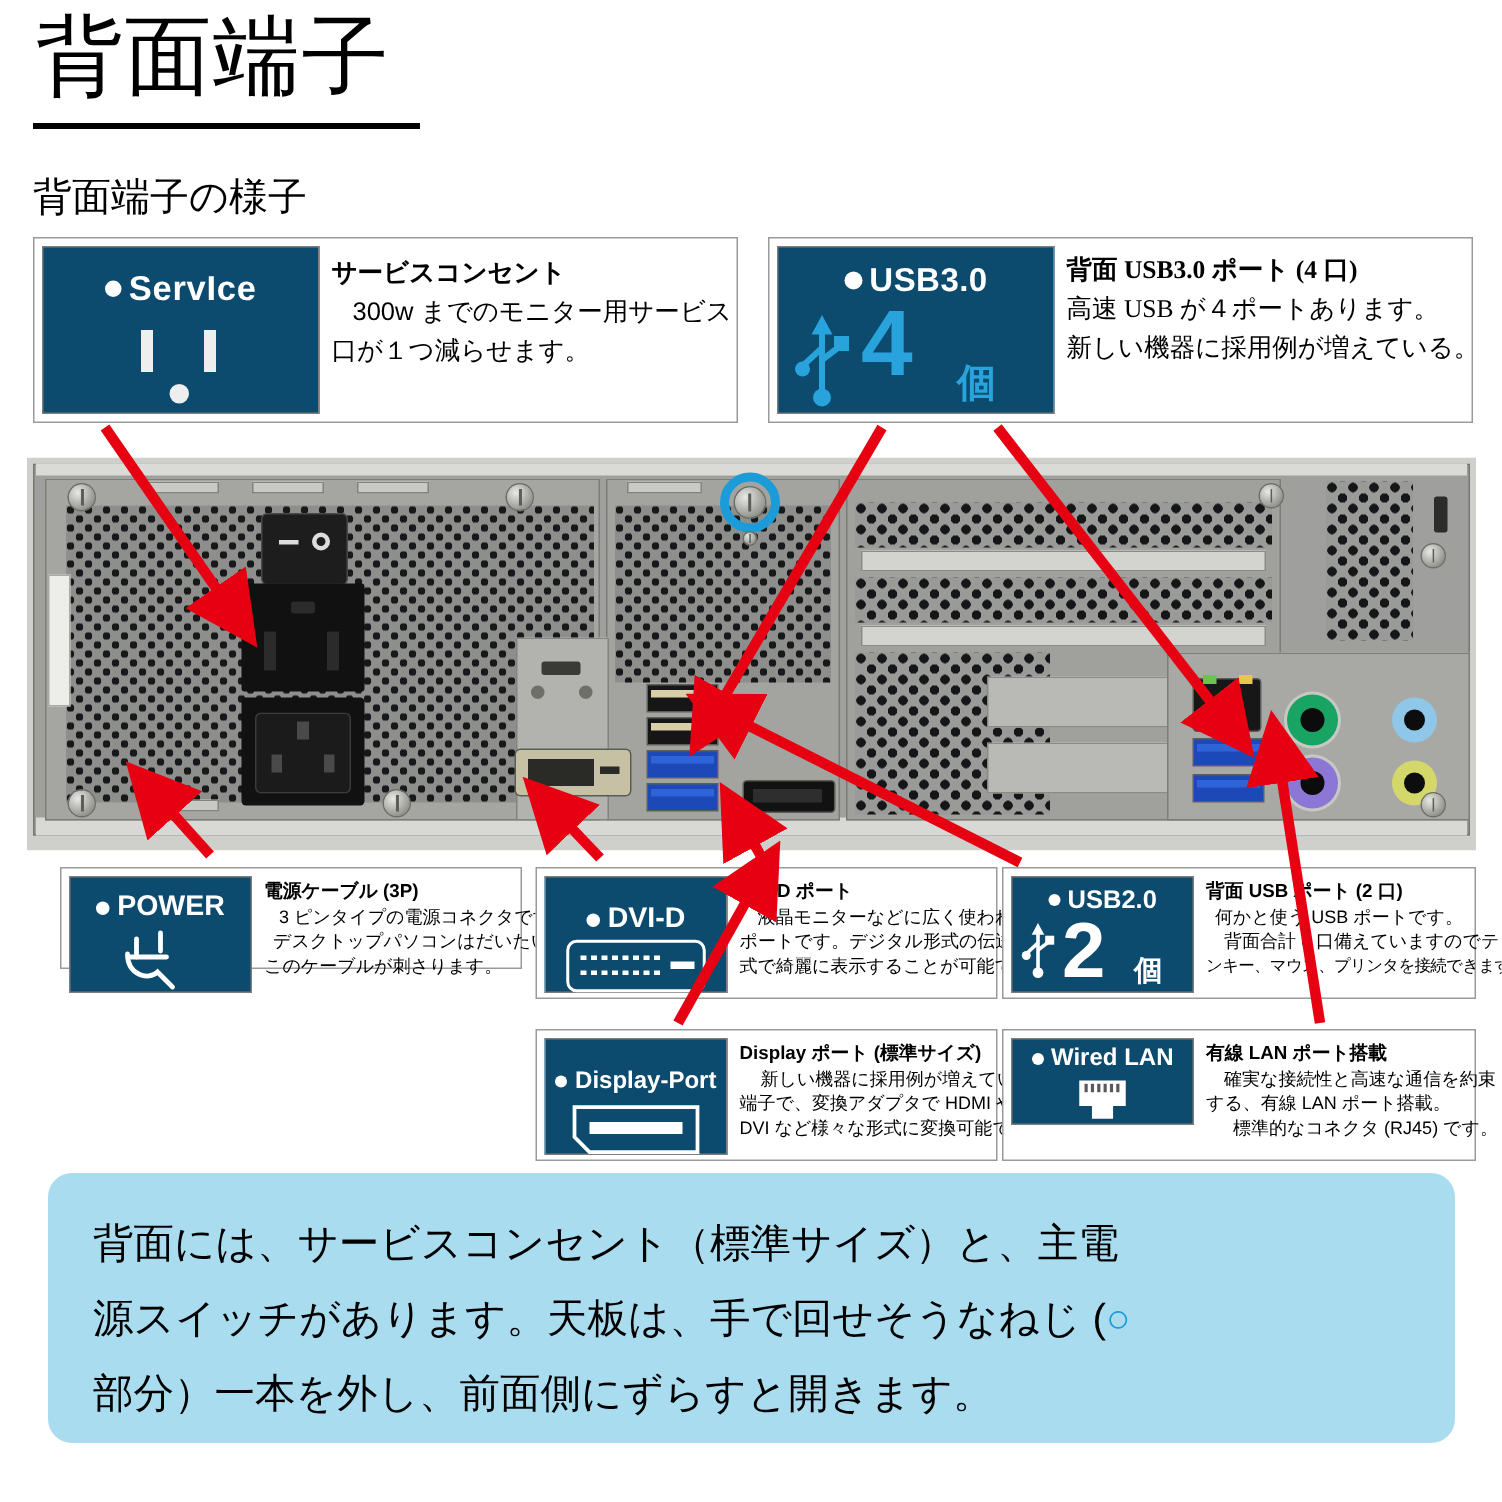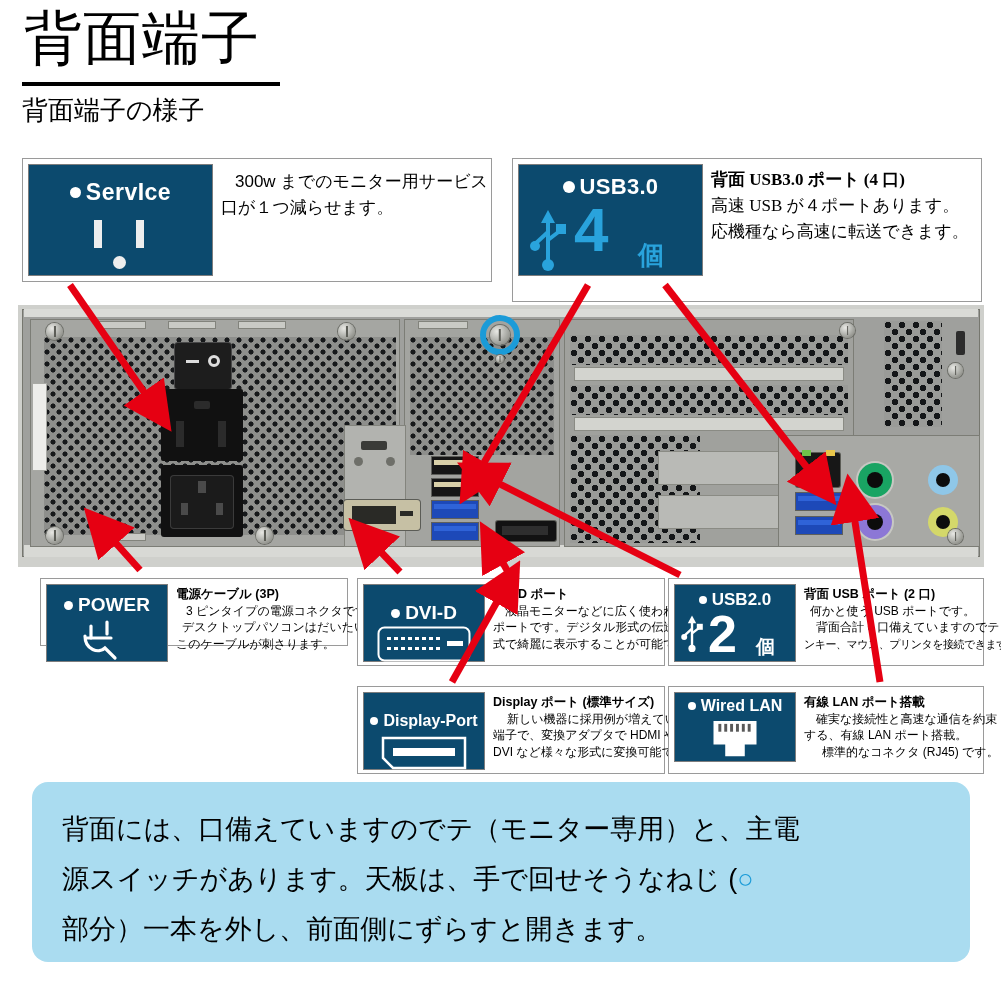--- a/index.html
+++ b/index.html
@@ -9,21 +9,21 @@
     color:#000;
   }
   .abs{position:absolute;}
 
   
   #page-title{
     left:24px;top:6px;font-size:58px;line-height:64px;font-weight:400;
     letter-spacing:1px;
   }
   #title-rule{left:22px;top:82px;width:258px;height:4px;background:#000;}
-  #page-subtitle{left:22px;top:94px;font-size:26px;line-height:32px;}
+  #page-subtitle{left:22px;top:115px;font-size:26px;line-height:32px;}
 
   
   .callout{
     box-sizing:border-box;border:1px solid #9a9a9a;background:#fff;
     display:flex;align-items:stretch;padding:5px;
   }
   .callout .badge{
     background:#0c4a6e;position:relative;flex:0 0 auto;
     display:flex;flex-direction:column;align-items:center;justify-content:flex-end;
     box-shadow:inset 0 0 0 1px #7d7d7d;
@@ -42,21 +42,21 @@
   #callout-service{left:22px;top:158px;width:470px;height:124px;}
   #callout-service .badge{width:185px;height:112px;}
   #callout-service .badge-title{font-size:23px;margin-top:8px;letter-spacing:.5px;}
   #callout-service .badge-title .dot{width:11px;height:11px;}
   #callout-service .body{font-size:17px;line-height:26px;padding-top:5px;}
   #callout-service .c-head{font-size:17px;}
   .outlet-slot{position:absolute;background:#eee;width:8px;height:28px;}
   .outlet-gnd{position:absolute;background:#eee;width:13px;height:13px;border-radius:50%;}
 
   
-  #callout-usb3{left:512px;top:158px;width:470px;height:144px;}
+  #callout-usb3{left:512px;top:158px;width:470px;height:124px;}
   #callout-usb3 .badge{width:185px;height:112px;}
   #callout-usb3 .badge-title{font-size:22px;margin-top:6px;letter-spacing:.3px;}
   #callout-usb3 .badge-title .dot{width:12px;height:12px;}
   #callout-usb3 .body{font-size:17px;line-height:26px;padding-top:3px;font-family:Liberation Serif, serif;}
   #callout-usb3 .c-head{font-size:17px;}
   .big-num{position:absolute;font-size:62px;font-weight:bold;line-height:56px;}
   .unit-ko{position:absolute;font-size:26px;font-weight:bold;}
 
   
   #callout-power{left:40px;top:578px;width:308px;height:68px;}
@@ -86,21 +86,21 @@
   
   #callout-dp{left:357px;top:686px;width:308px;height:88px;}
   #callout-dp .badge{width:122px;height:78px;}
   #callout-dp .badge-title{font-size:16px;margin-top:20px;}
   #callout-dp .badge-title .dot{width:8px;height:8px;}
   #callout-dp .body{font-size:12px;line-height:16.5px;padding-top:2px;}
   #callout-dp .c-head{font-size:12.5px;}
 
   
   #callout-lan{left:668px;top:686px;width:316px;height:88px;}
-  #callout-lan .badge{width:122px;height:70px;}
+  #callout-lan .badge{width:122px;height:58px;}
   #callout-lan .badge-title{font-size:16px;margin-top:5px;}
   #callout-lan .badge-title .dot{width:8px;height:8px;}
   #callout-lan .body{font-size:12px;line-height:16.5px;padding-top:2px;}
   #callout-lan .c-head{font-size:12.5px;}
 
   
   #summary-box{
     left:32px;top:782px;width:938px;height:180px;background:#aadcf0;
     border-radius:16px;box-sizing:border-box;padding:22px 30px;
     font-size:27px;line-height:50px;
@@ -265,20 +265,21 @@
       <span class="dot"></span>
       <span>ServIce</span>
     </div>
     <div style="position:relative;width:100%;height:70px;">
       <div class="outlet-slot" style="left:66px;top:14px;"></div>
       <div class="outlet-slot" style="left:108px;top:14px;"></div>
       <div class="outlet-gnd" style="left:85px;top:50px;"></div>
     </div>
   </div>
   <div class="body">
+    <div class="c-head">サービスコンセント</div>
     <div class="c-line" style="padding-left:14px;">300w までのモニター用サービス</div>
     <div class="c-line">口が１つ減らせます。</div>
   </div>
 </div>
 
 <div class="abs callout" id="callout-usb3">
   <div class="badge">
     <div class="badge-title" style="color:#fff;">
       <span class="dot"></span>
       <span>USB3.0</span>
@@ -296,21 +297,21 @@
         <rect x="28" y="14" width="10" height="10" fill="#29a3dc"></rect>
         <circle cx="20" cy="55" r="6" fill="#29a3dc"></circle>
       </svg>
       <span class="big-num" style="left:56px;top:2px;color:#29a3dc;">4</span>
       <span class="unit-ko" style="left:120px;top:38px;color:#29a3dc;">個</span>
     </div>
   </div>
   <div class="body">
     <div class="c-head">背面 USB3.0 ポート (4 口)</div>
     <div class="c-line">高速 USB が４ポートあります。</div>
-    <div class="c-line">応機種なら高速に転送できます。</div>
+    <div class="c-line">新しい機器に採用例が増えている。</div>
   </div>
 </div>
 
 <div class="abs callout" id="callout-power">
   <div class="badge">
     <div class="badge-title">
       <span class="dot"></span>
       <span>POWER</span>
     </div>
     <svg width="52" height="44" viewBox="0 0 52 44" style="margin-top:2px;">
@@ -436,21 +437,21 @@
   </div>
   <div class="body">
     <div class="c-head">有線 LAN ポート搭載</div>
     <div class="c-line" style="padding-left:12px;">確実な接続性と高速な通信を約束</div>
     <div class="c-line">する、有線 LAN ポート搭載。</div>
     <div class="c-line" style="padding-left:18px;">標準的なコネクタ (RJ45) です。</div>
   </div>
 </div>
 
 <div class="abs" id="summary-box">
-  <div>背面には、口備えていますのでテ（モニター専用）と、主電</div>
+  <div>背面には、サービスコンセント（標準サイズ）と、主電</div>
   <div><span>源スイッチがあります。天板は、手で回せそうなねじ (</span><span class="blue-o">○</span><span></span></div>
   <div>部分）一本を外し、前面側にずらすと開きます。</div>
 </div>
 
 <svg id="arrow-layer">
   <defs>
     <marker id="ah" markerWidth="7" markerHeight="7" refX="4.6" refY="3.5" orient="auto">
       <polygon points="0,0 7,3.5 0,7" fill="#e60012"></polygon>
     </marker>
   </defs>

